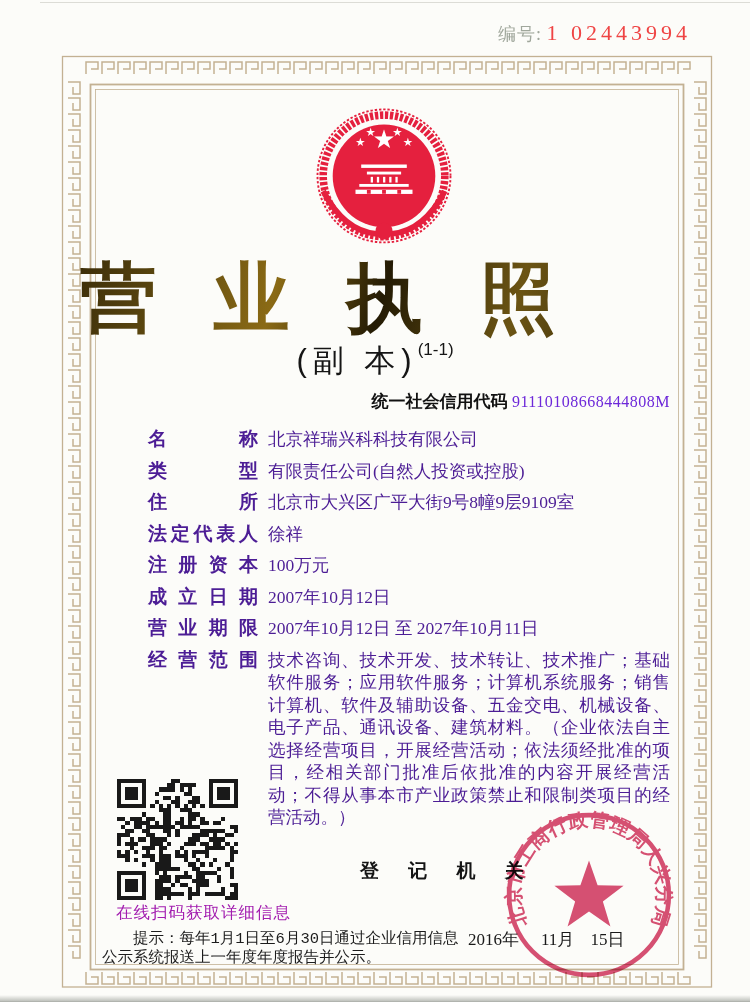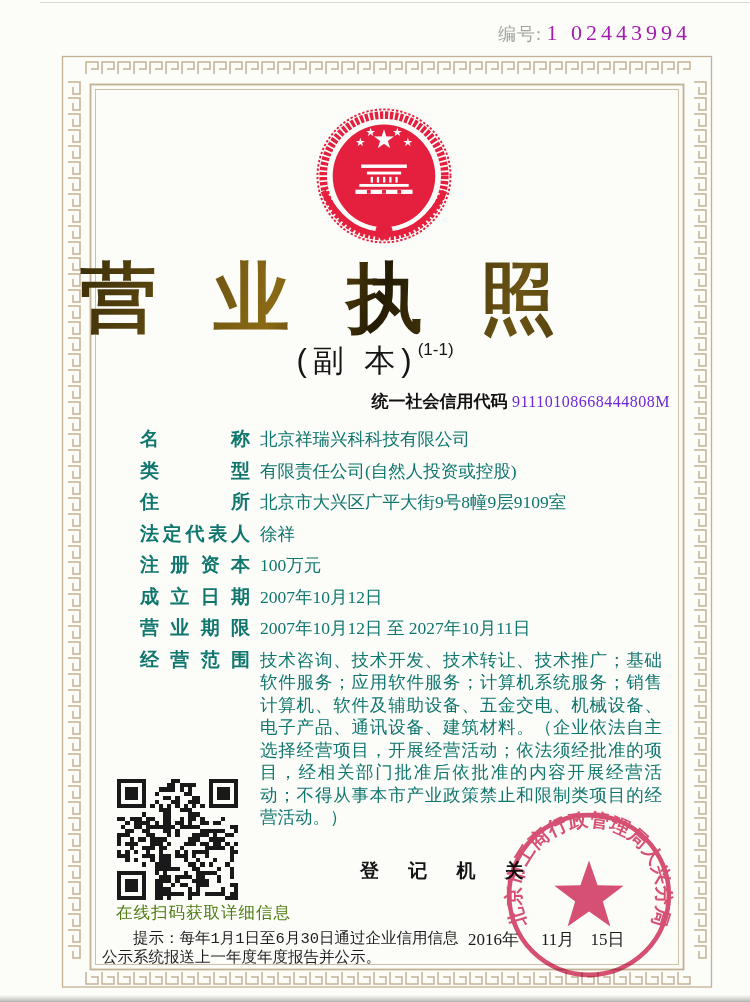--- a/index.html
+++ b/index.html
@@ -8,53 +8,53 @@
     background:#fcfcf9;
     font-family:"Liberation Sans", sans-serif;
     -webkit-font-smoothing:antialiased;
   }
   .top-hairline{position:absolute;left:40px;top:2px;width:710px;height:1px;background:#dcdcd6;}
   .bottom-shadow{position:absolute;left:0;bottom:0;width:750px;height:7px;
     background:linear-gradient(180deg,rgba(160,165,158,0) 0%,rgba(150,155,148,.55) 80%,rgba(130,135,128,.7) 100%);}
   
   .serial{position:absolute;top:20px;left:498px;width:230px;white-space:nowrap;}
   .serial-label{font-size:18px;color:#a0a79c;letter-spacing:1px;font-family:"Liberation Serif",serif;}
-  .serial-num{font-size:22px;color:#a21caf;letter-spacing:4px;font-family:"Liberation Serif",serif;}
+  .serial-num{font-size:22px;color:#ef4444;letter-spacing:4px;font-family:"Liberation Serif",serif;}
   
   .frame{position:absolute;left:0;top:0;width:750px;height:1002px;pointer-events:none;}
   
   .emblem{position:absolute;left:308px;top:98px;width:152px;height:152px;}
   
   .title{
     position:absolute;top:248px;left:0;width:654px;text-align:center;
     font-size:76px;font-weight:900;letter-spacing:18px;
     background:linear-gradient(105deg,#1f1703 0%,#54410e 22%,#8a6a15 42%,#241b04 58%,#6b5414 78%,#2a2005 100%);
     -webkit-background-clip:text;background-clip:text;color:transparent;
     font-family:"Liberation Sans", sans-serif;
   }
   .subtitle{position:absolute;top:340px;left:0;width:750px;text-align:center;color:#151515;}
   .subtitle .sub-main{font-size:31px;letter-spacing:6px;}
   .subtitle sup{font-size:17px;position:relative;top:-10px;letter-spacing:0;}
   
   .credit{position:absolute;top:390px;left:248px;width:422px;text-align:right;white-space:nowrap;}
   .credit-label{font-size:17px;font-weight:bold;color:#111;}
   .credit-value{font-size:16px;color:#6d28d9;font-family:"Liberation Serif",serif;letter-spacing:.5px;}
   
-  .fields{position:absolute;left:140px;top:428px;width:522px;color:#0f766e;}
+  .fields{position:absolute;left:148px;top:428px;width:522px;color:#4c1d95;}
   .frow{display:flex;align-items:flex-start;margin-bottom:9px;}
   .flabel{
     flex:none;width:110px;margin-right:10px;
     font-size:19px;font-weight:bold;
     text-align:justify;text-align-last:justify;display:inline-block;
     line-height:22.5px;
   }
   .fvalue{flex:1;font-size:17.5px;line-height:22.5px;font-family:"Liberation Serif",serif;text-align:justify;}
   
   .qr{position:absolute;left:117px;top:779px;width:121px;height:121px;}
-  .qr-caption{position:absolute;left:116px;top:902px;font-size:16.5px;color:#4d7c0f;font-family:"Liberation Serif",serif;letter-spacing:1px;}
+  .qr-caption{position:absolute;left:116px;top:902px;font-size:16.5px;color:#a21caf;font-family:"Liberation Serif",serif;letter-spacing:1px;}
   
   .reg-label{position:absolute;left:360px;top:858px;font-size:19px;font-weight:bold;color:#141414;letter-spacing:12px;white-space:nowrap;}
   
   .date-line{position:absolute;left:468px;top:928px;font-size:17px;color:#191919;font-family:"Liberation Serif",serif;white-space:nowrap;}
   .date-line .d-year{margin-right:22px;}
   .date-line .d-month{margin-right:16px;}
   
   .notice{position:absolute;left:102px;top:930px;width:366px;font-size:15.5px;line-height:18.5px;
     color:#1c1c1c;font-family:Liberation Mono, monospace;text-indent:2em;}
   

